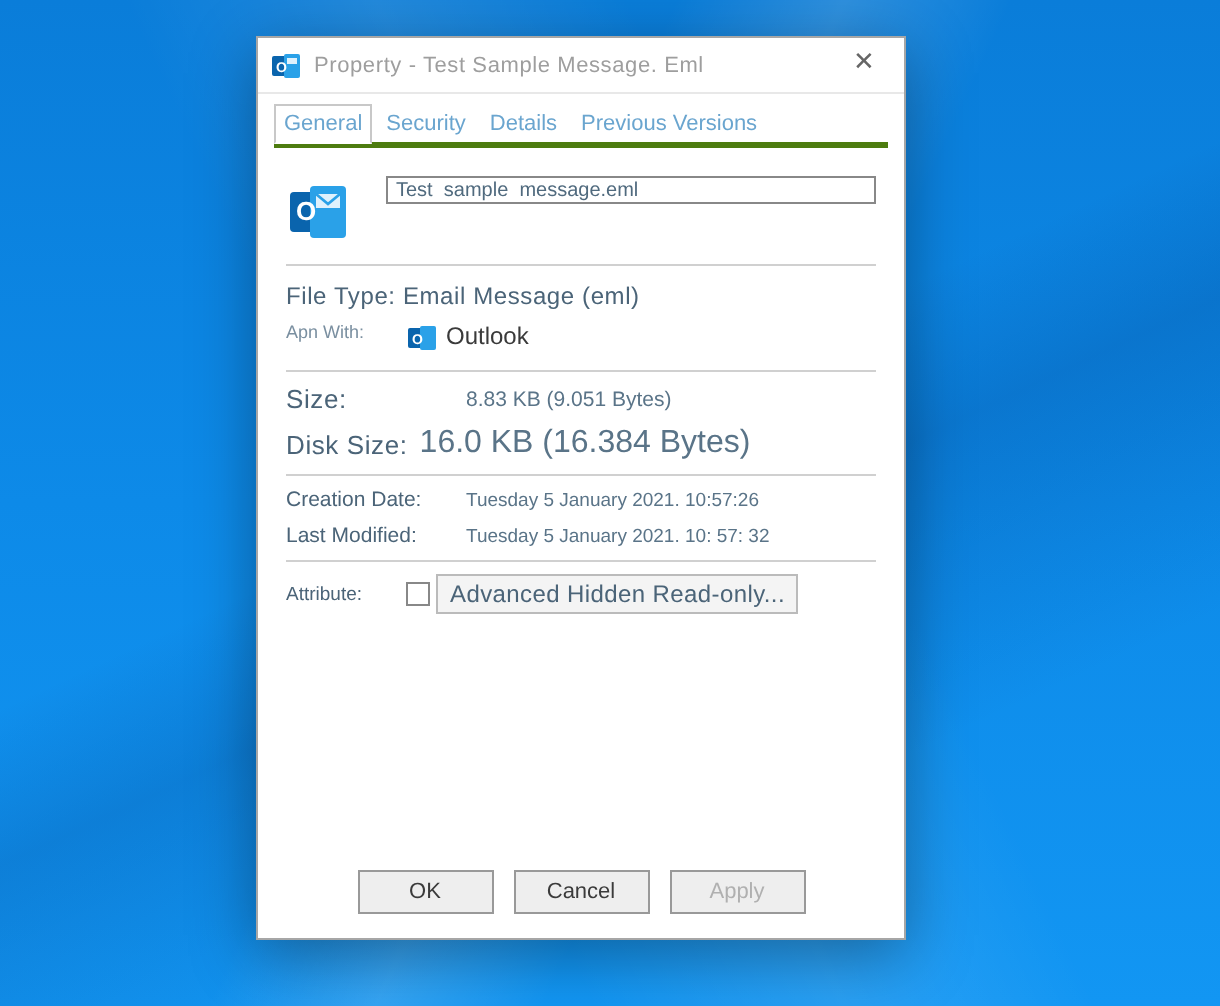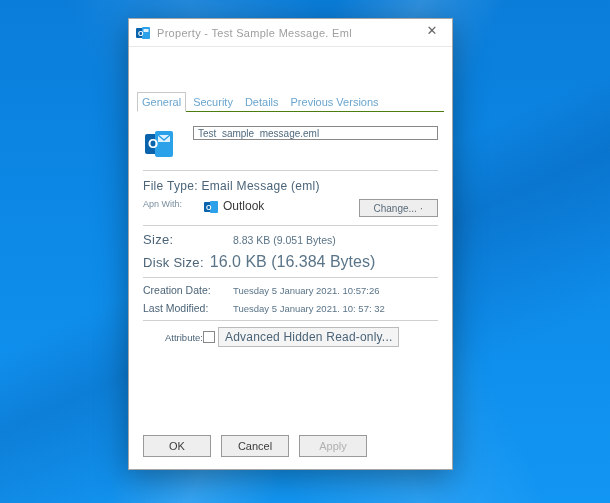--- a/index.html
+++ b/index.html
@@ -68,23 +68,22 @@
       height: 20px;
       text-align: center;
       font-size: 13px;
       color: #666;
       cursor: pointer;
     }
     .tabs {
       padding: 4px 8px 0 8px;
     }
     .tabs-inner {
-      border-bottom: 1px solid #4d7c0f;
-      display: flex;
-      margin-top: 40px;
+      border-bottom: 3px solid #4d7c0f;
+      display: flex;
     }
     .tab {
       font-size: 11px;
       color: #6aa5cf;
       padding: 3px 4px;
       border: 1px solid transparent;
       position: relative;
       top: 1px;
       margin-right: 2px;
       font-family: Tahoma, sans-serif;
@@ -178,41 +177,41 @@
       padding: 1px 14px;
       color: #5a6c7a;
       font-family: Tahoma, sans-serif;
       height: 18px;
       cursor: pointer;
     }
     .attribute-row {
       display: flex;
       align-items: center;
       margin-top: 6px;
-      text-align: right;
     }
     .chk {
       border: 1px solid #888;
       width: 12px;
       height: 12px;
       margin-right: 3px;
       display: inline-block;
     }
     .adv-text {
       font-family: Verdana, sans-serif;
       font-size: 12px;
       color: #4b6478;
       border: 1px solid #bbb;
       background: #f4f4f4;
       padding: 2px 6px;
       letter-spacing: 0.2px;
     }
     .button-bar {
       padding: 10px 14px 12px 14px;
       display: flex;
+      justify-content: center;
       gap: 10px;
     }
     .dlg-btn {
       width: 68px;
       height: 22px;
       border: 1px solid #999;
       background: #eee;
       font-size: 11px;
       font-family: Tahoma, sans-serif;
       color: #3b3b3b;
@@ -282,21 +281,20 @@
     <div class="open-with-row">
       <span class="open-with-label">Apn With:</span>
       <span class="app-small-icon">
         <svg viewBox="0 0 16 16">
             <rect x="1" y="3" width="9" height="10" rx="1" fill="#0a64ad"></rect>
             <rect x="7" y="2" width="8" height="12" rx="1" fill="#2aa1e8"></rect>
             <text x="3" y="11" font-size="7" fill="#fff" font-family="Arial" font-weight="bold">O</text>
           </svg>
       </span>
       <span class="app-name">Outlook</span>
-      <button class="change-btn">Change... ·</button>
     </div>
 
     <hr class="divider">
 
     <div class="row">
       <span class="label big">Size:</span>
       <span class="value">8.83 KB (9.051 Bytes)</span>
     </div>
     <div class="row">
       <span class="label big" style="width:auto;margin-right:6px;">Disk Size:</span>

